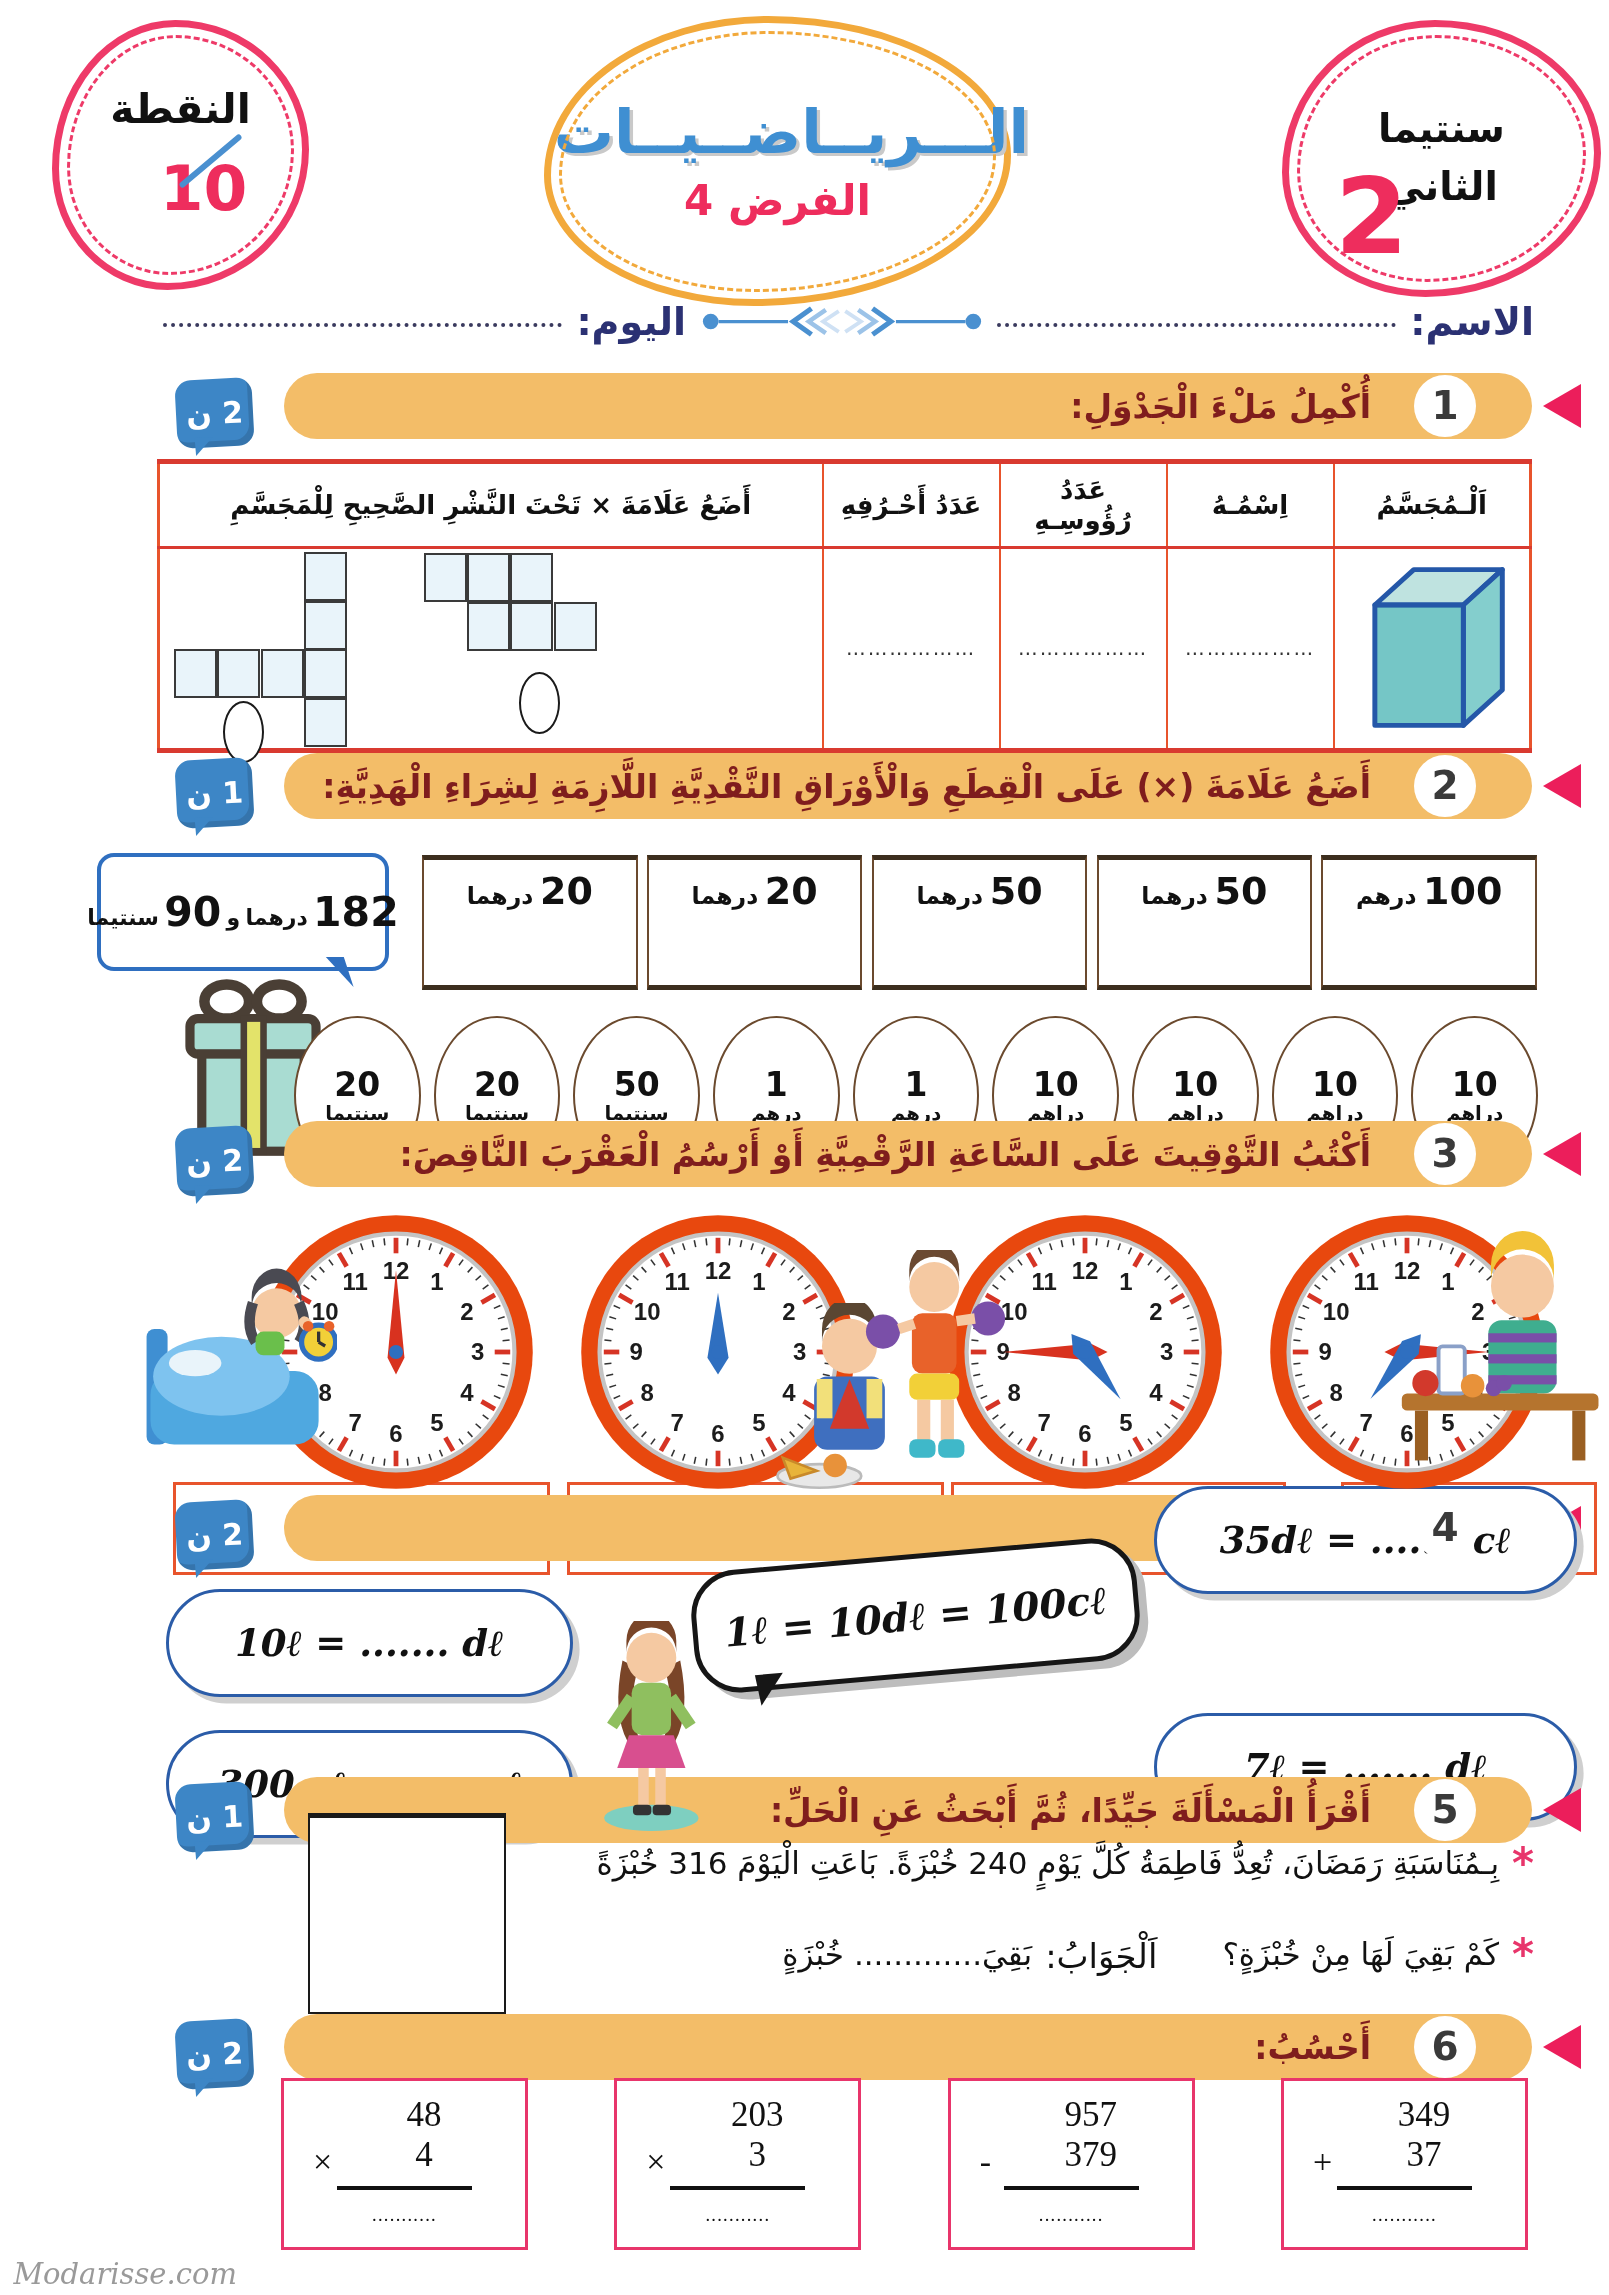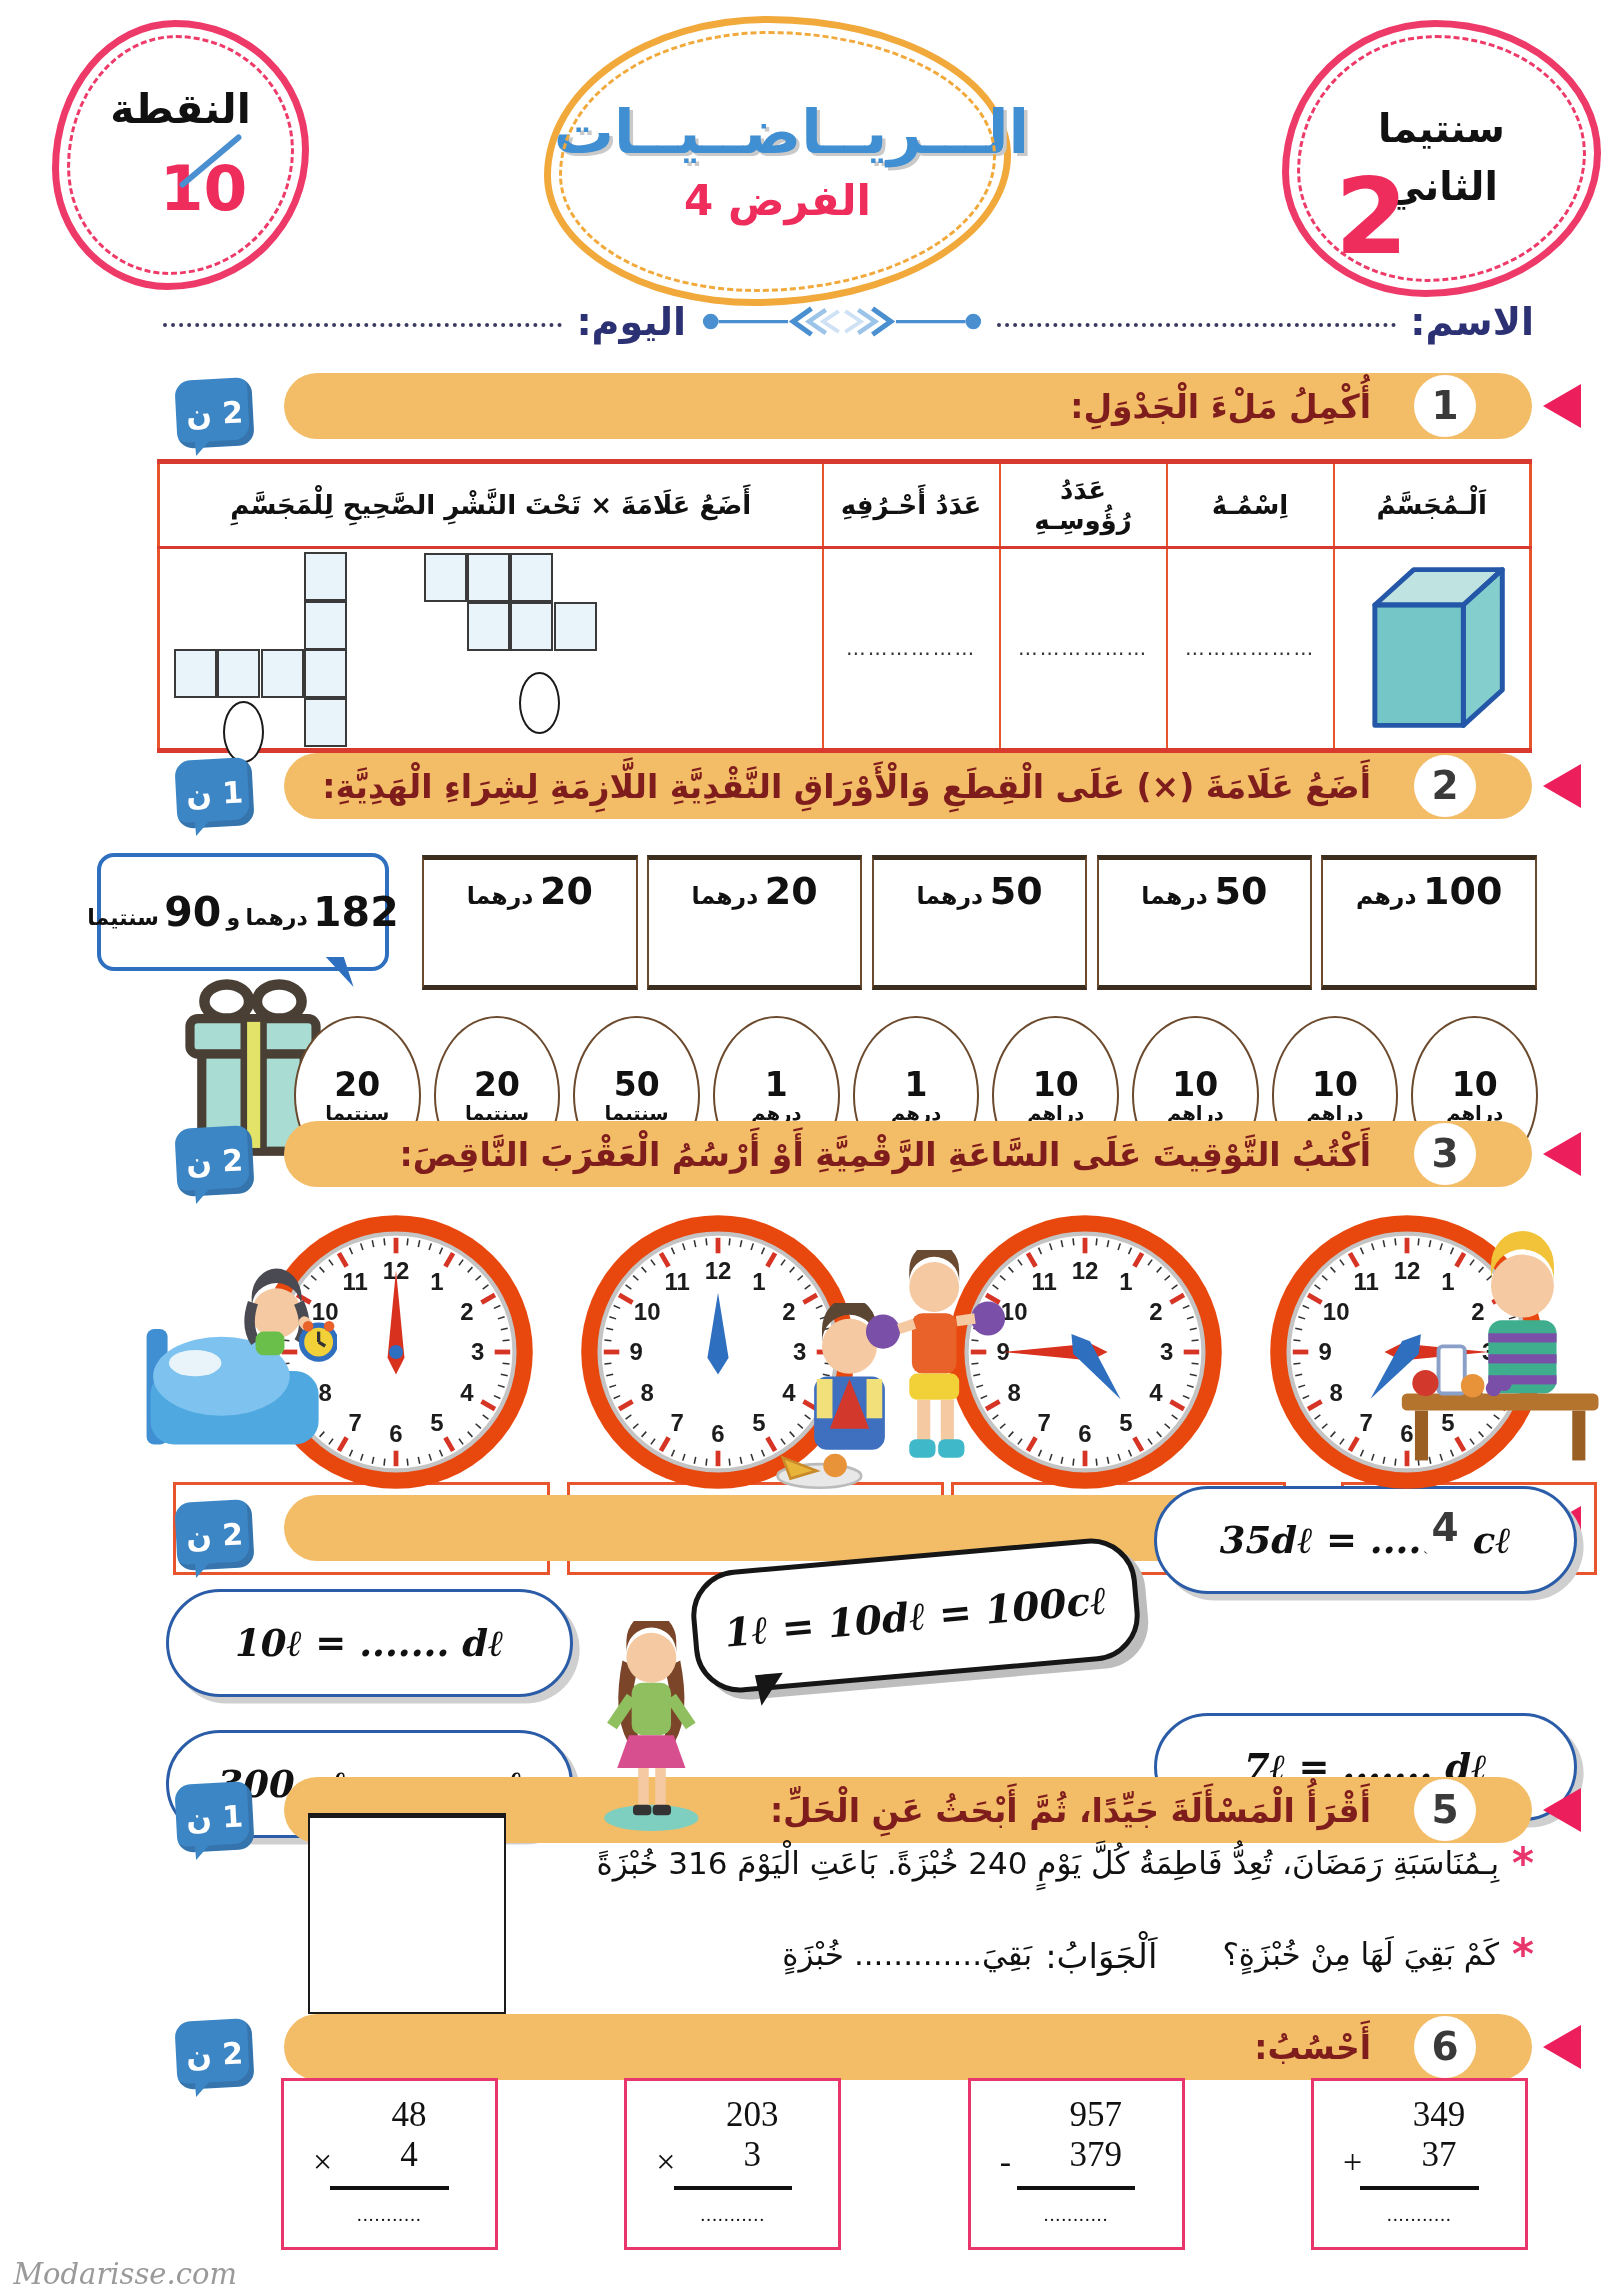--- a/index.html
+++ b/index.html
@@ -96,21 +96,21 @@
   
   .work-box{position:absolute;left:309px;top:1813px;width:194px;height:194px;background:#fff;
         border:2.6px solid #1a1a1a;border-top:5.9px solid #1a1a1a;}
   .s5line{position:absolute;right:75px;left:538px;display:flex;align-items:flex-start;gap:13px;
         font-size:31px;color:#111;direction:rtl;}
   .star{color:#e8356b;font-size:42px;line-height:0.9;font-weight:bold;}
   .ans-label{font-weight:normal;font-size:34px;}
 
   
   .ops{position:absolute;left:282px;top:2078px;width:1247px;height:172px;display:flex;justify-content:space-between;}
-  .op{width:217px;background:#fff;border:3.9px solid #e8356b;position:relative;display:flex;flex-direction:column;
+  .op{width:247px;background:#fff;border:3.9px solid #e8356b;position:relative;display:flex;flex-direction:column;
         align-items:center;padding-top:14.4px;box-sizing:border-box;direction:ltr;
         font-family:"Liberation Serif",serif;font-size:35px;color:#111;}
   .op .sign{position:absolute;left:29px;top:62px;font-size:34px;}
   .op .num{padding-left:39px;}
   .op .rule{width:56%;height:4.6px;background:#111;margin:10.5px 0 14.4px;}
   .op .dots{font-size:18.4px;letter-spacing:1.3px;}
 
   .watermark{position:absolute;left:14.4px;top:2257px;font-family:"DejaVu Serif",serif;font-style:italic;
         font-size:29px;color:#9a9a9a;direction:ltr;}
 </style>

